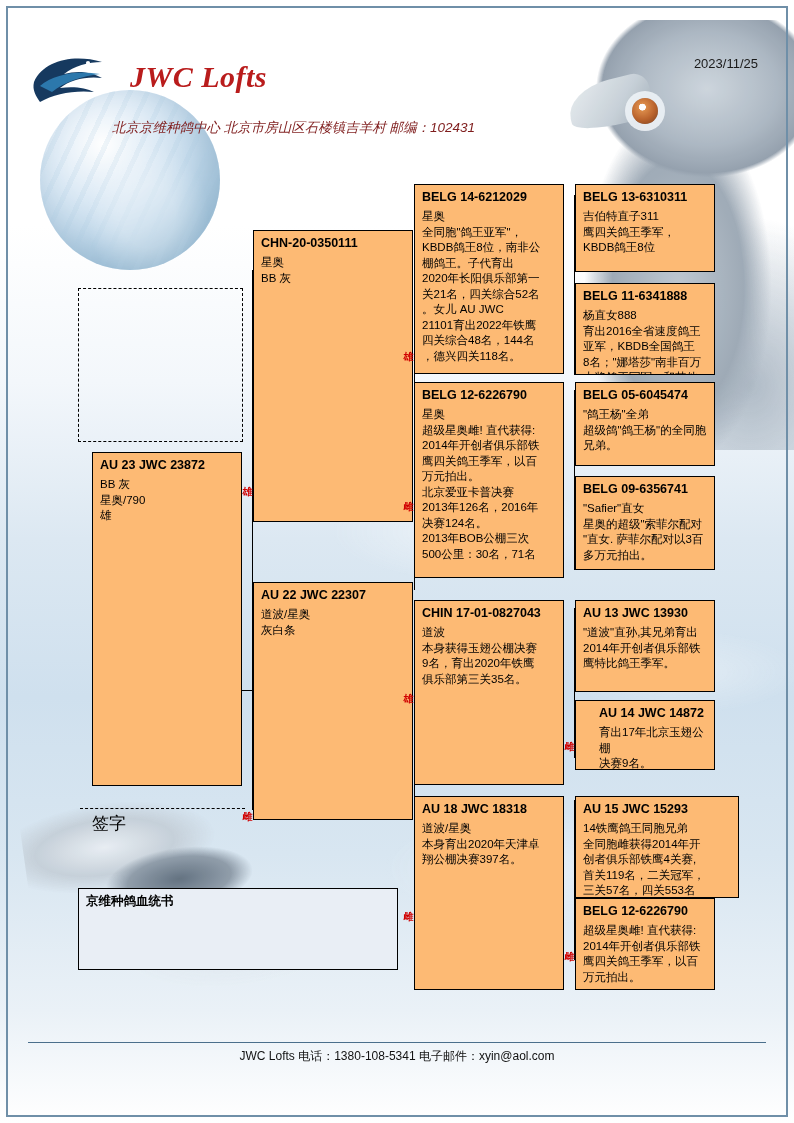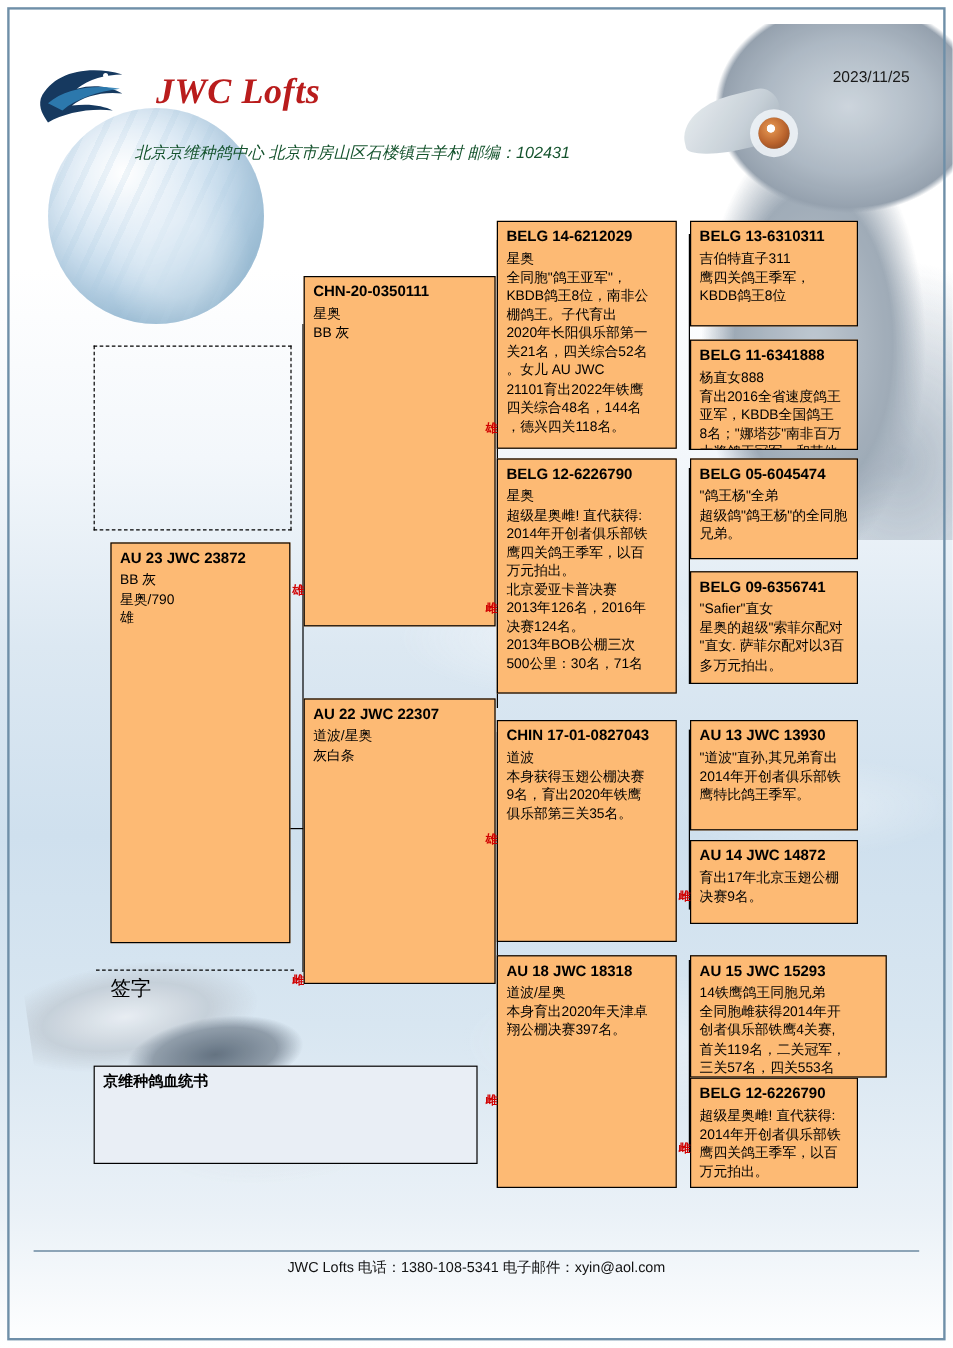--- a/index.html
+++ b/index.html
@@ -82,21 +82,21 @@
     font-size:30px;font-weight:bold;font-style:italic;color:#b91c1c;
     letter-spacing:.5px;
     font-family:"Liberation Serif", serif;
   }
   .logo-swoosh{position:absolute;left:0;top:0;width:96px;height:52px;}
   .date{
     position:absolute;right:36px;top:56px;font-size:13px;color:#1a1a1a;
   }
   .addr{
     position:absolute;left:112px;top:118px;
-    font-size:13.5px;font-style:italic;color:#14532d;line-height:20px;
+    font-size:13.5px;font-style:italic;color:#7f1d1d;line-height:20px;
     font-family:"Liberation Sans", sans-serif;
   }
   
   .box{
     position:absolute;
     border:1px solid #000;
     background:#ffffff;
     box-sizing:border-box;
     overflow:hidden;
   }
@@ -279,21 +279,21 @@
 星奥的超级"索菲尔配对
 "直女. 萨菲尔配对以3百
 多万元拍出。</div>
 </div>
 <div class="box plain" style="left:575px;top:600px;width:140px;height:92px;">
   <div class="title">AU 13 JWC 13930</div>
   <div class="body">"道波"直孙,其兄弟育出
 2014年开创者俱乐部铁
 鹰特比鸽王季军。</div>
 </div>
-<div class="box plain" style="left:575px;top:700px;width:140px;height:70px;">
+<div class="box plain" style="left:575px;top:700px;width:140px;height:70px;padding-left:16px;">
   <div class="title">AU 14 JWC 14872</div>
   <div class="body">育出17年北京玉翅公棚
 决赛9名。</div>
 </div>
 <div class="box plain" style="left:575px;top:796px;width:164px;height:102px;">
   <div class="title">AU 15 JWC 15293</div>
   <div class="body">14铁鹰鸽王同胞兄弟
 全同胞雌获得2014年开
 创者俱乐部铁鹰4关赛,
 首关119名，二关冠军，

